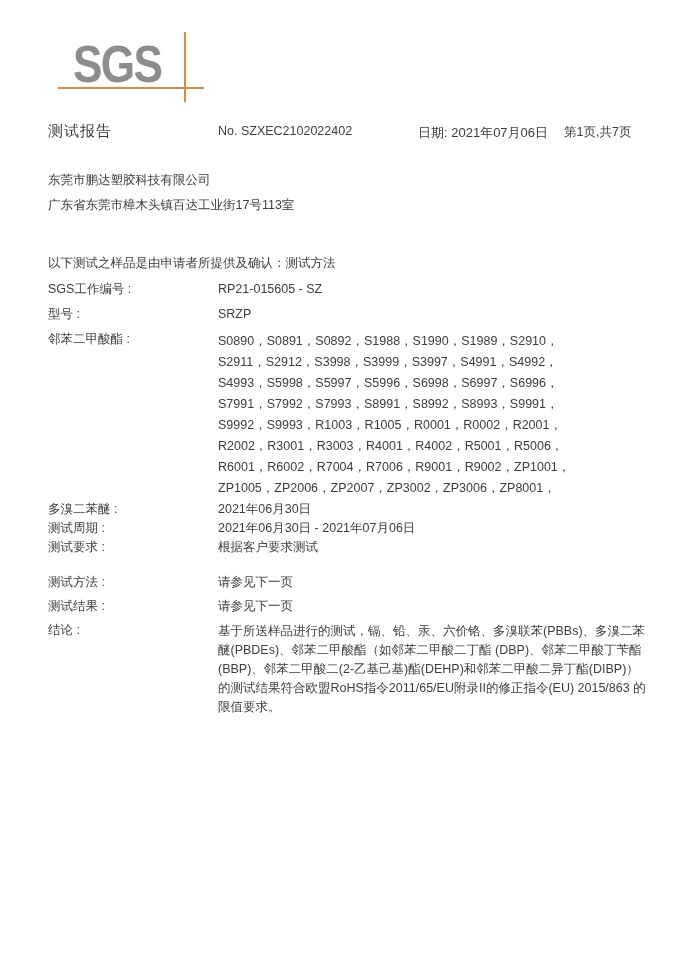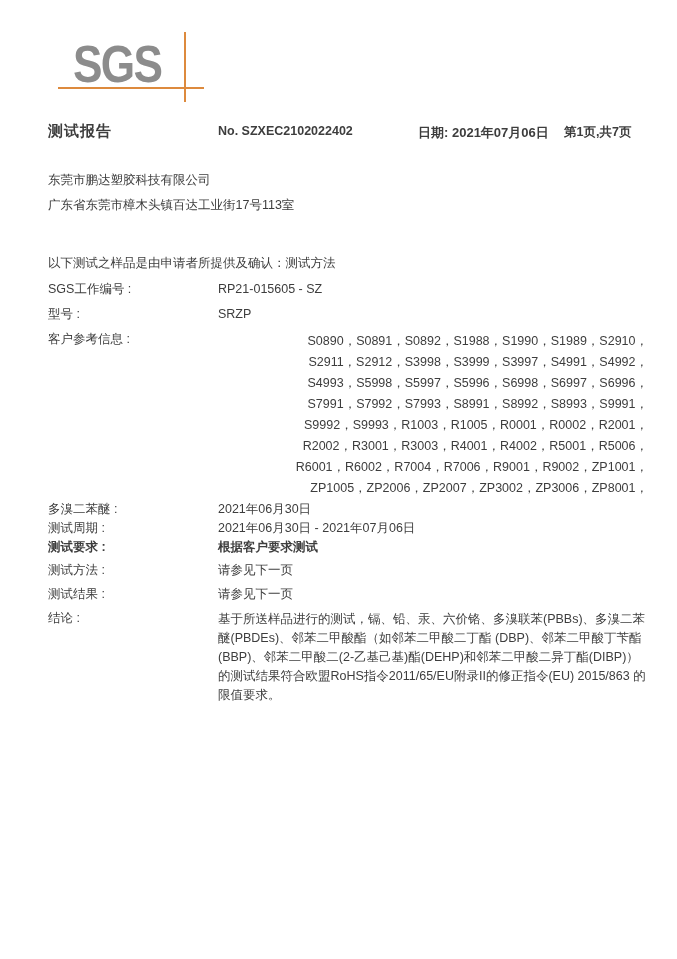--- a/index.html
+++ b/index.html
@@ -10,38 +10,38 @@
 
   
   .logo { position:absolute; left:58px; top:30px; width:160px; height:78px; }
   .logo-text { position:absolute; left:15px; top:10px; font-size:52px; line-height:48px;
                font-weight:bold; color:#8c8c8c; letter-spacing:-2px;
                transform:scaleX(.85); transform-origin:left center; }
   .logo-hline { position:absolute; left:0; top:57px; width:146px; height:2px; background:#dd8a3d; }
   .logo-vline { position:absolute; left:126px; top:2px; width:2px; height:70px; background:#dd8a3d; }
 
   
-  .title-row { position:absolute; left:48px; top:122px; right:34px; height:20px; font-weight:bold; }
+  .title-row { position:absolute; left:48px; top:122px; right:34px; height:20px; font-weight:normal; }
   .doc-title { position:absolute; left:0; top:0; font-size:15px; letter-spacing:1px; }
   .doc-no    { position:absolute; left:170px; top:2px; font-size:12.5px; }
   .doc-date  { position:absolute; left:370px; top:2px; font-size:13px; }
   .doc-page  { position:absolute; left:516px; top:2px; font-size:12.5px; }
 
   
   .applicant { position:absolute; left:48px; top:168px; font-size:12.5px; line-height:25px; }
 
   
   .bodyblock { position:absolute; left:48px; top:255px; width:600px; font-size:12.5px; }
   .intro { margin-bottom:9px; line-height:17px; }
   .f-row { display:flex; margin-bottom:8px; }
   .f-label { width:170px; flex-shrink:0; line-height:17px; }
   .f-value { flex:1; line-height:17px; }
-  .ref-lines div { line-height:21px;text-align:right; }
+  .ref-lines div { line-height:21px; }
   .mb2 { margin-bottom:2px; }
-  .mb1 { margin-bottom:6px;font-weight:bold; }
+  .mb1 { margin-bottom:18px; }
   .mb7 { margin-bottom:7px; }
   .conclusion .f-value { line-height:19px; width:431px; }
 
   
   .footer { position:absolute; left:0; top:836px; width:677px; height:123px; font-size:6.4px; }
   .stamp { position:absolute; left:55px; top:3px; z-index:2; }
   .company-lines { position:absolute; left:28px; top:80px; z-index:1; color:#9a9a9a;
                    font-size:7px; line-height:10px; white-space:nowrap; }
   .disclaimer { position:absolute; left:182px; top:4px; width:480px; font-size:6.4px;
                 line-height:7.1px; text-align:justify; color:#2e2e2e; }
@@ -83,21 +83,21 @@
       <div class="f-label">SGS工作编号 :</div>
       <div class="f-value">RP21-015605 - SZ</div>
     </div>
 
     <div class="f-row">
       <div class="f-label">型号 :</div>
       <div class="f-value">SRZP</div>
     </div>
 
     <div class="f-row mb2">
-      <div class="f-label">客户参考信息 :</div>
+      <div class="f-label">邻苯二甲酸酯 :</div>
       <div class="f-value ref-lines">
         <div>S0890，S0891，S0892，S1988，S1990，S1989，S2910，</div>
         <div>S2911，S2912，S3998，S3999，S3997，S4991，S4992，</div>
         <div>S4993，S5998，S5997，S5996，S6998，S6997，S6996，</div>
         <div>S7991，S7992，S7993，S8991，S8992，S8993，S9991，</div>
         <div>S9992，S9993，R1003，R1005，R0001，R0002，R2001，</div>
         <div>R2002，R3001，R3003，R4001，R4002，R5001，R5006，</div>
         <div>R6001，R6002，R7004，R7006，R9001，R9002，ZP1001，</div>
         <div>ZP1005，ZP2006，ZP2007，ZP3002，ZP3006，ZP8001，</div>
       </div>

